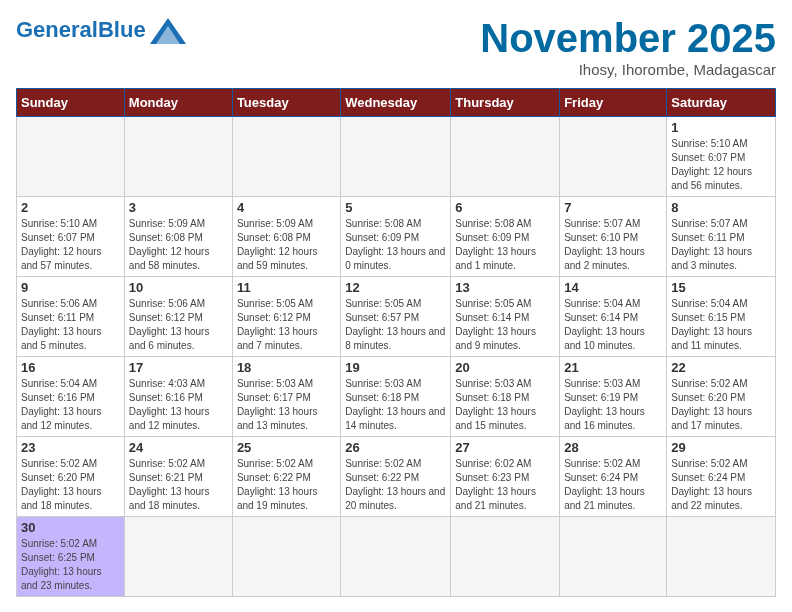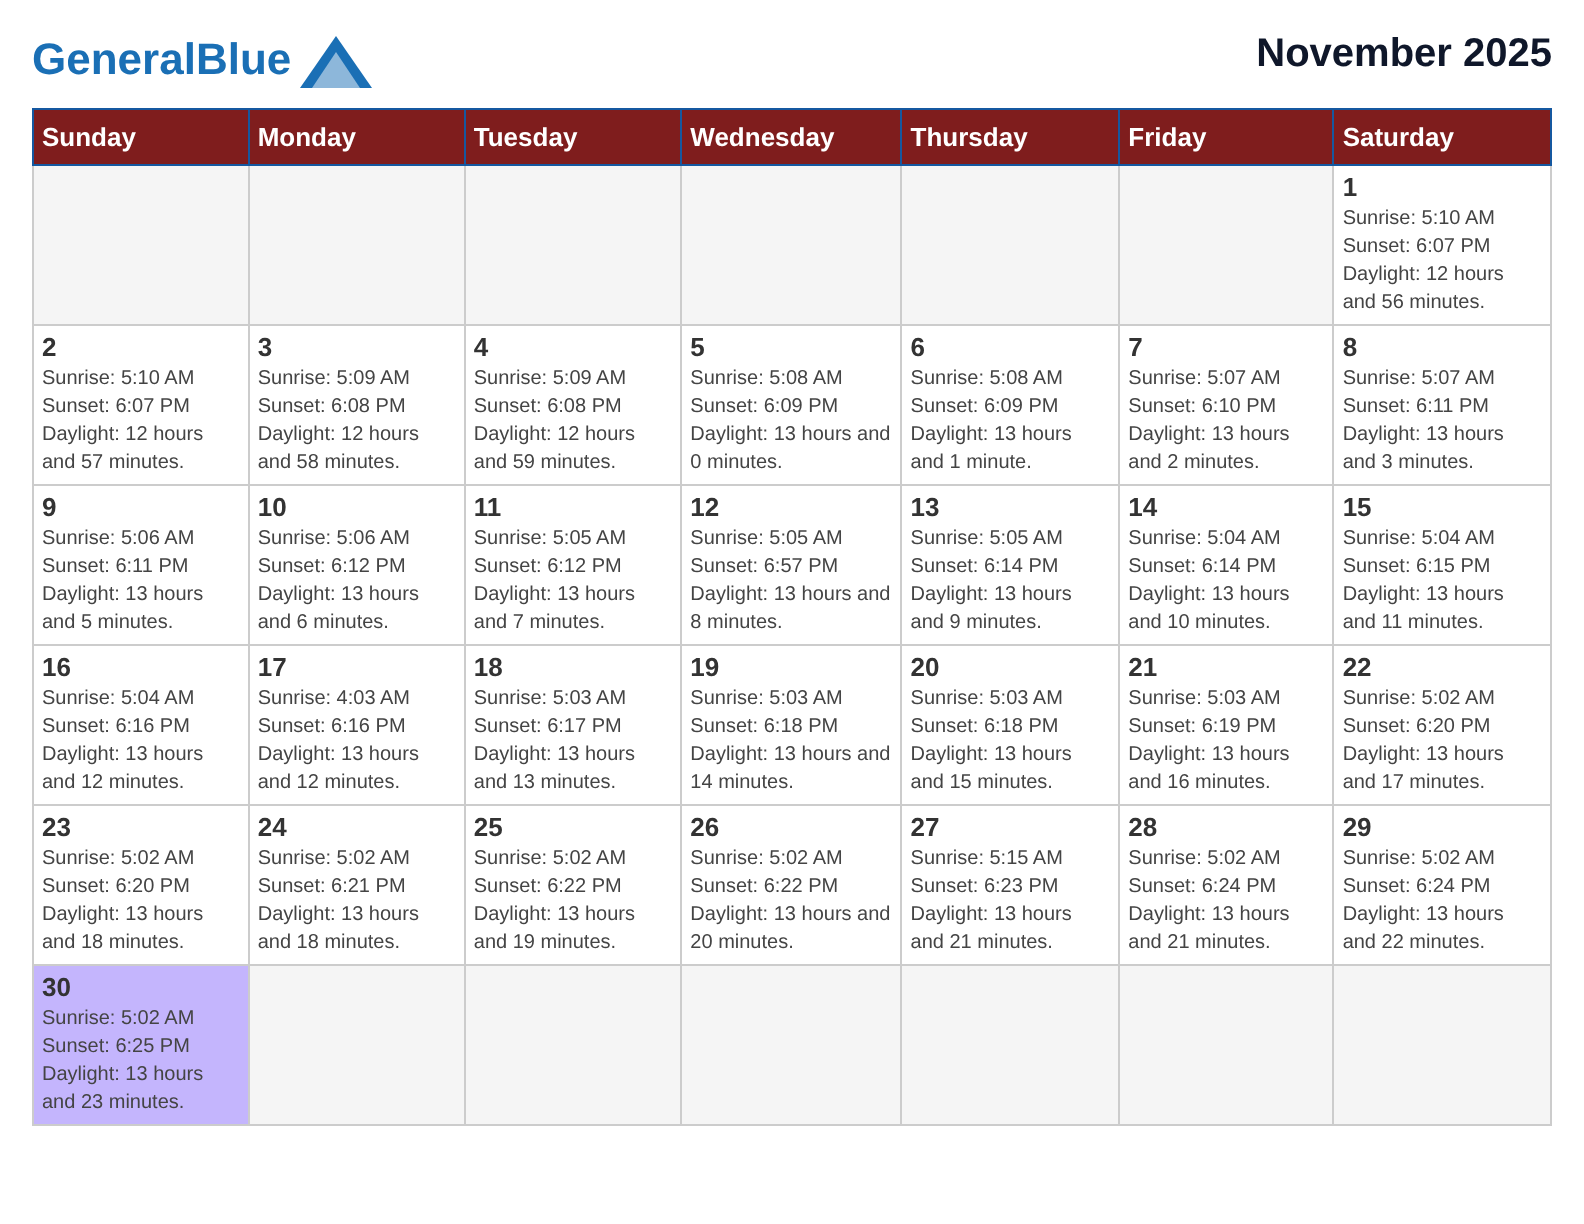--- a/index.html
+++ b/index.html
@@ -25,23 +25,23 @@
       font-size: 22px;
       font-weight: bold;
       color: #333;
       line-height: 1.1;
     }
     .logo-text span { color: #1a6fb5; }
     .title-area {
       text-align: right;
     }
     .month-title {
-      font-size: 20px;
+      font-size: 40px;
       font-weight: bold;
-      color: #0f172a;
+      color: #0369a1;
     }
     .location-title {
       font-size: 15px;
       color: #555;
     }
     .calendar-table {
       width: 100%;
       border-collapse: collapse;
       border: 1px solid #ccc;
     }
@@ -96,20 +96,21 @@
         <span>General</span><span style="color:#1a6fb5;">Blue</span>
       </span>
       <svg width="38" height="26" viewBox="0 0 38 26" style="margin-left:4px; margin-top:2px;">
         <polygon points="0,26 18,0 36,26" fill="#1a6fb5"></polygon>
         <polygon points="6,26 18,8 30,26" fill="#fff" opacity="0.5"></polygon>
       </svg>
     </div>
   </div>
   <div class="title-area">
     <div class="month-title">November 2025</div>
+    <div class="location-title">Ihosy, Ihorombe, Madagascar</div>
   </div>
 </div>
 
 <table class="calendar-table">
   <thead>
     <tr>
     <th>Sunday</th>
         <th>Monday</th>
         <th>Tuesday</th>
         <th>Wednesday</th>
@@ -285,21 +286,21 @@
 Daylight: 13 hours and 19 minutes.</div>
         </td>
         <td>
           <span class="day-number">26</span>
           <div class="day-info">Sunrise: 5:02 AM
 Sunset: 6:22 PM
 Daylight: 13 hours and 20 minutes.</div>
         </td>
         <td>
           <span class="day-number">27</span>
-          <div class="day-info">Sunrise: 5:15 AM
+          <div class="day-info">Sunrise: 6:02 AM
 Sunset: 6:23 PM
 Daylight: 13 hours and 21 minutes.</div>
         </td>
         <td>
           <span class="day-number">28</span>
           <div class="day-info">Sunrise: 5:02 AM
 Sunset: 6:24 PM
 Daylight: 13 hours and 21 minutes.</div>
         </td>
         <td>

